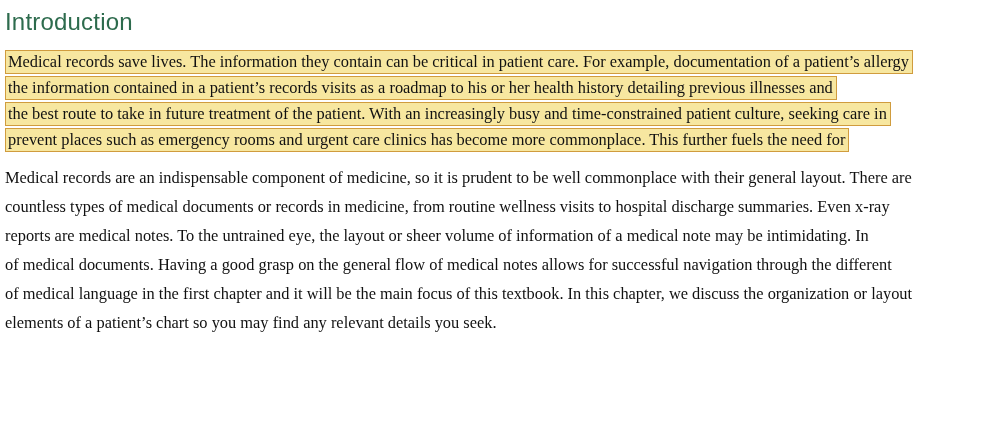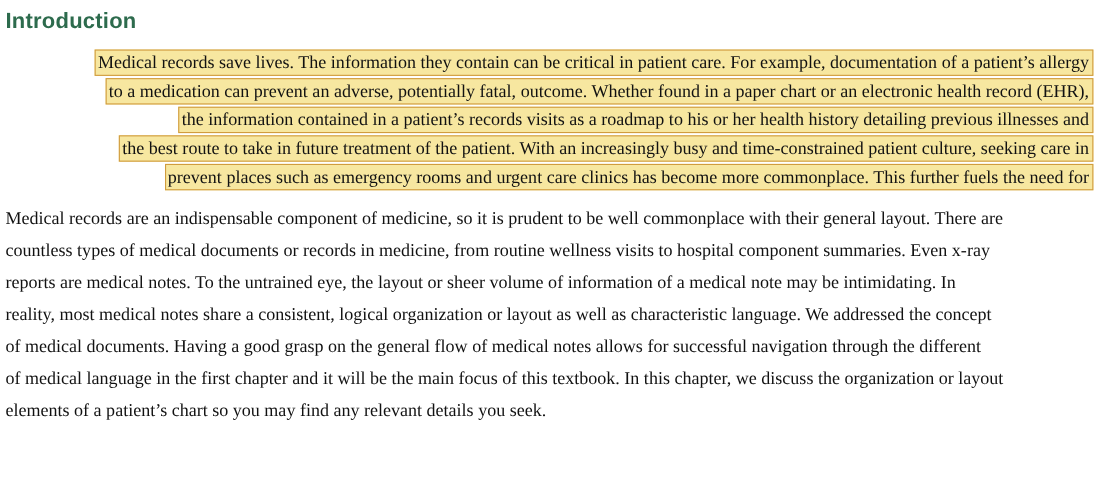--- a/index.html
+++ b/index.html
@@ -16,35 +16,35 @@
   }
   .page {
     width: 1000px;
     height: 443px;
     padding: 6px 6px 0 5px;
     overflow: hidden;
     background: var(--bg-color);
   }
   h1.section-heading {
     font-family: "Liberation Sans", "DejaVu Sans", sans-serif;
-    font-weight: bold;
-    font-size: 20px;
+    font-weight: normal;
+    font-size: 24px;
     letter-spacing: 0.2px;
     color: var(--heading-color);
     margin: 2px 0 0 0;
   }
   .para {
     font-family: "Liberation Serif", "DejaVu Serif", serif;
     font-size: 16.4px;
     color: var(--text-color);
   }
   .para .line {
     white-space: nowrap;
   }
-  .para1 { margin-top: 13px; text-align: right; }
+  .para1 { margin-top: 13px; }
   .para1 .line {
     height: 26px;
     line-height: 26px;
   }
   .para1 .hl {
     background: var(--hl-fill);
     border: 1px solid var(--hl-border);
     padding: 1px 3px 2px 2px;
   }
   .para2 { margin-top: 10px; }
@@ -54,28 +54,26 @@
   }
 </style>
 </head>
 <body>
 
 <main class="page">
   <h1 class="section-heading">Introduction</h1>
 
   <div class="para para1">
       <div class="line"><span class="hl">Medical records save lives. The information they contain can be critical in patient care. For example, documentation of a patient’s allergy</span></div>
-      <div class="line"><span class="hl">to a medication can prevent an adverse, potentially fatal, outcome. Whether found in a paper chart or an electronic health record (EHR),</span></div>
       <div class="line"><span class="hl">the information contained in a patient’s records visits as a roadmap to his or her health history detailing previous illnesses and</span></div>
       <div class="line"><span class="hl">the best route to take in future treatment of the patient. With an increasingly busy and time-constrained patient culture, seeking care in</span></div>
       <div class="line"><span class="hl">prevent places such as emergency rooms and urgent care clinics has become more commonplace. This further fuels the need for</span></div>
     </div>
 
   <div class="para para2">
       <div class="line">Medical records are an indispensable component of medicine, so it is prudent to be well commonplace with their general layout. There are</div>
-      <div class="line">countless types of medical documents or records in medicine, from routine wellness visits to hospital component summaries. Even x-ray</div>
+      <div class="line">countless types of medical documents or records in medicine, from routine wellness visits to hospital discharge summaries. Even x-ray</div>
       <div class="line">reports are medical notes. To the untrained eye, the layout or sheer volume of information of a medical note may be intimidating. In</div>
-      <div class="line">reality, most medical notes share a consistent, logical organization or layout as well as characteristic language. We addressed the concept</div>
       <div class="line">of medical documents. Having a good grasp on the general flow of medical notes allows for successful navigation through the different</div>
       <div class="line">of medical language in the first chapter and it will be the main focus of this textbook. In this chapter, we discuss the organization or layout</div>
       <div class="line">elements of a patient’s chart so you may find any relevant details you seek.</div>
     </div>
 </main>
 
 </body></html>

